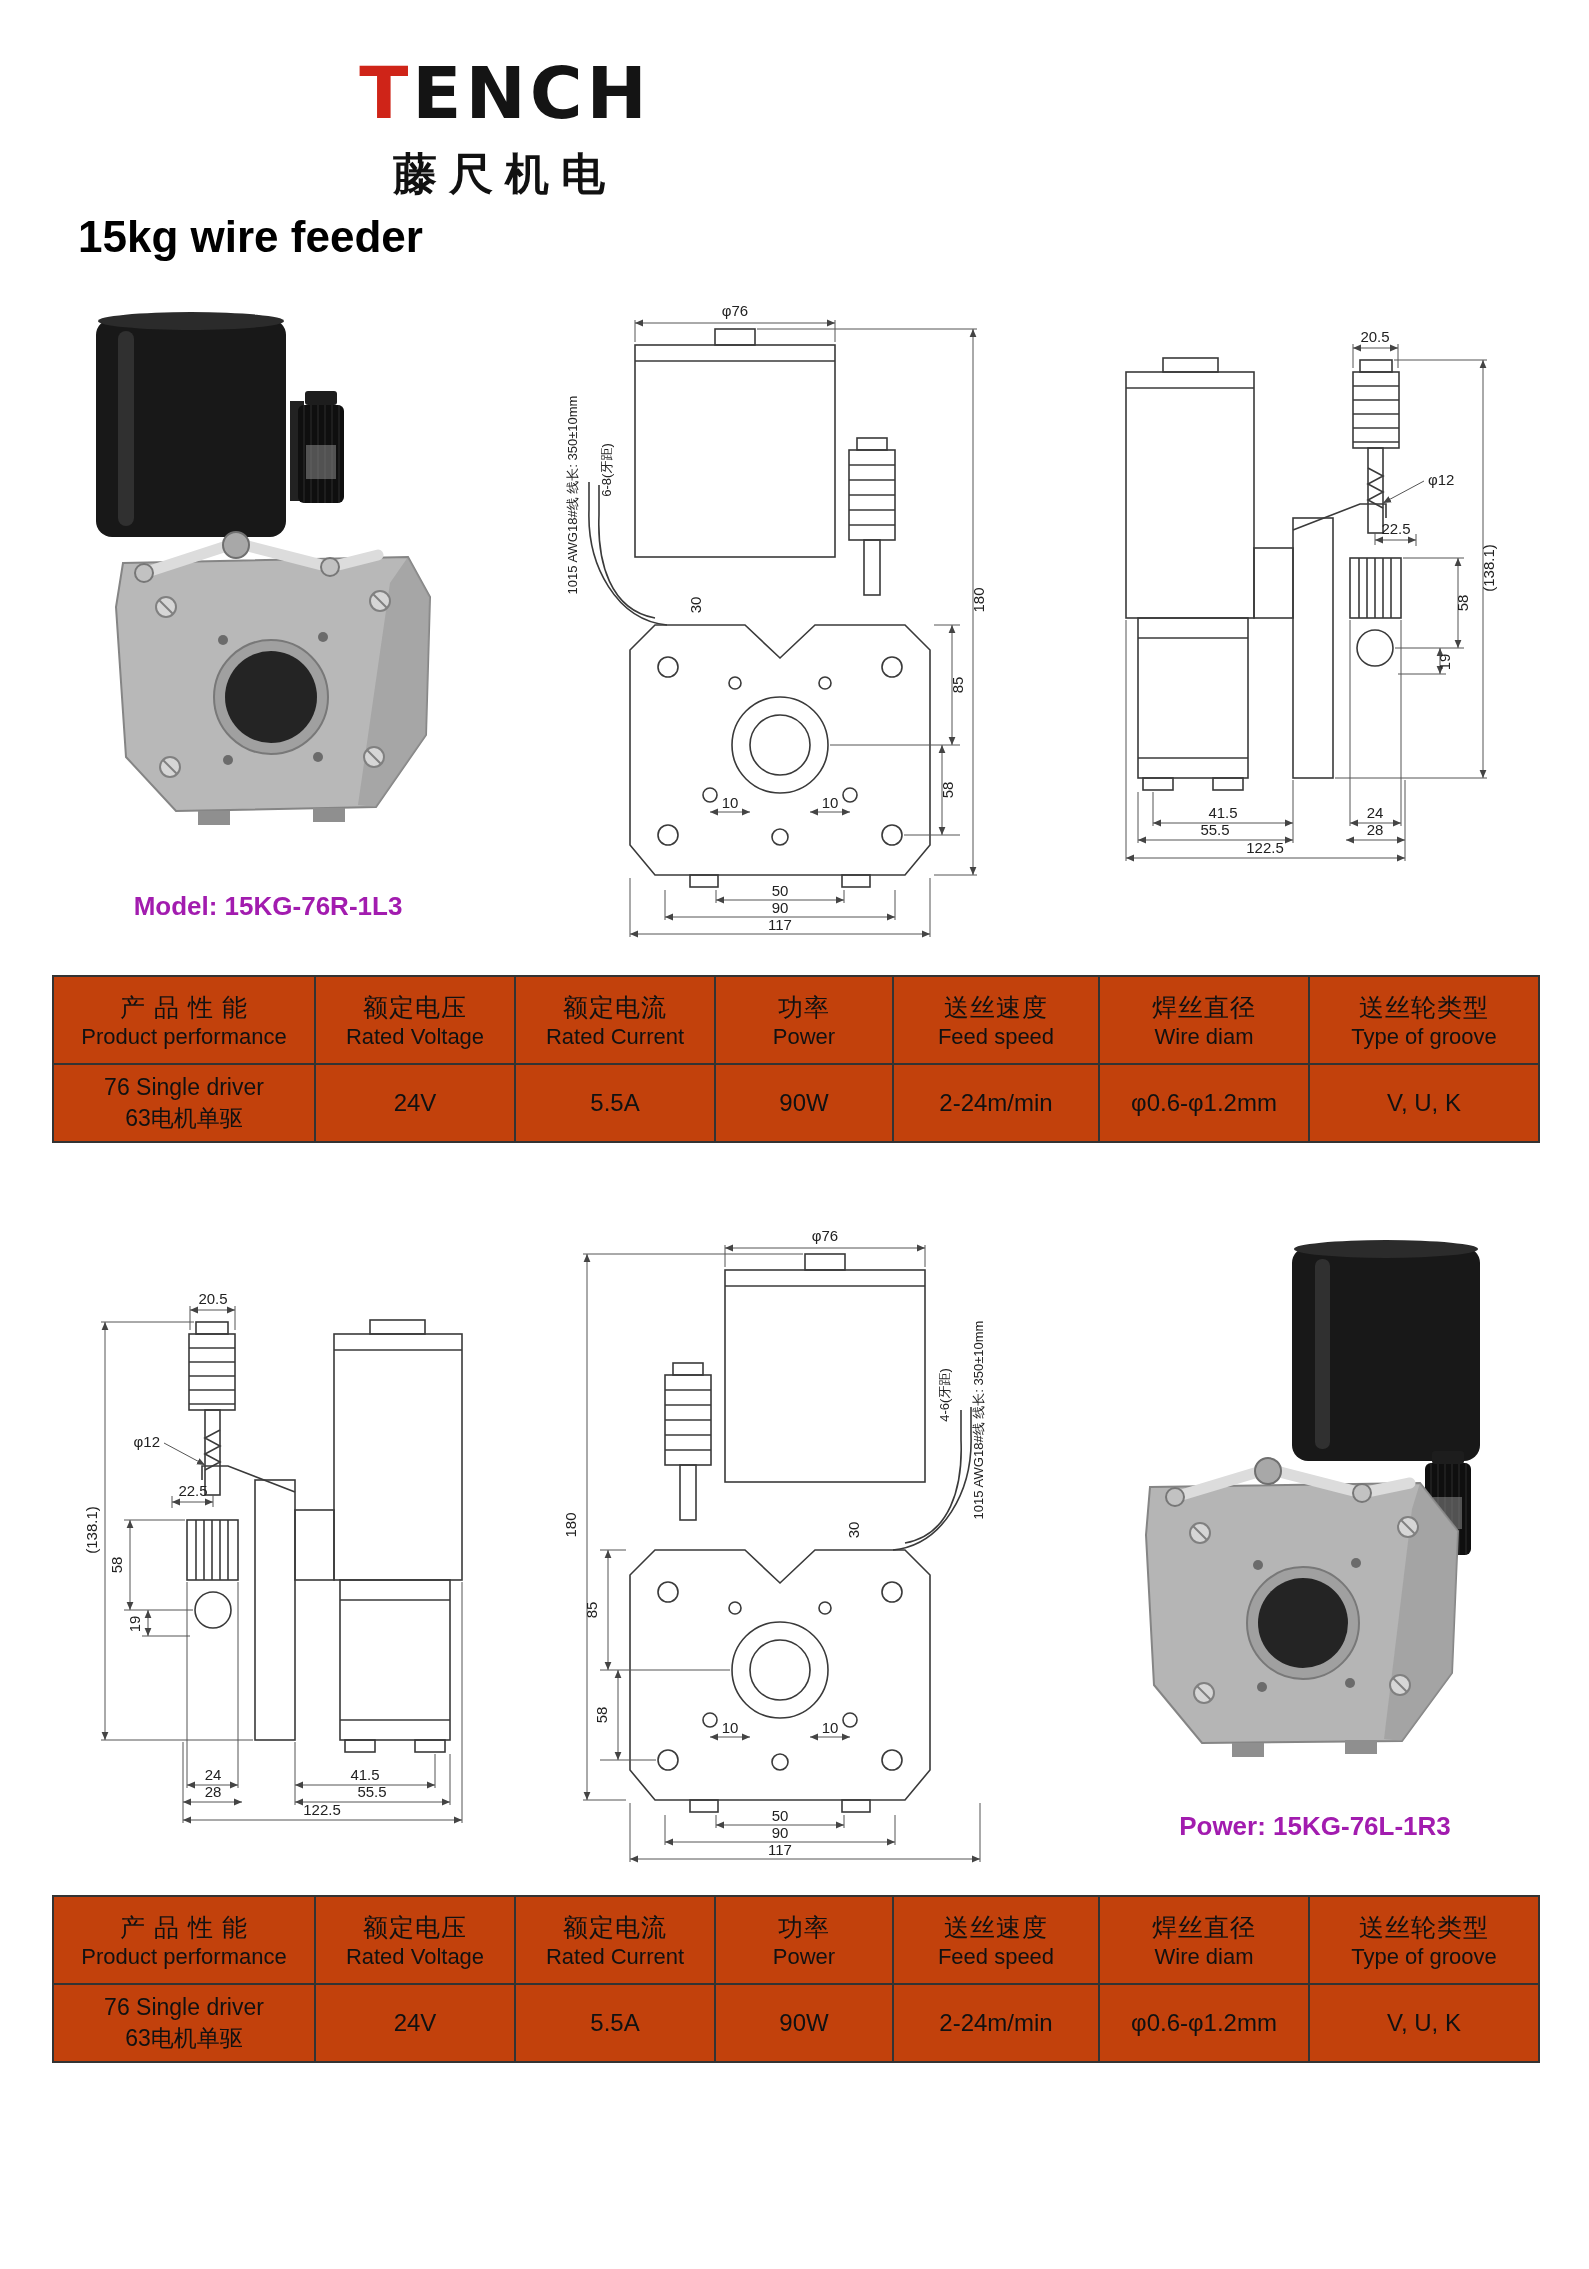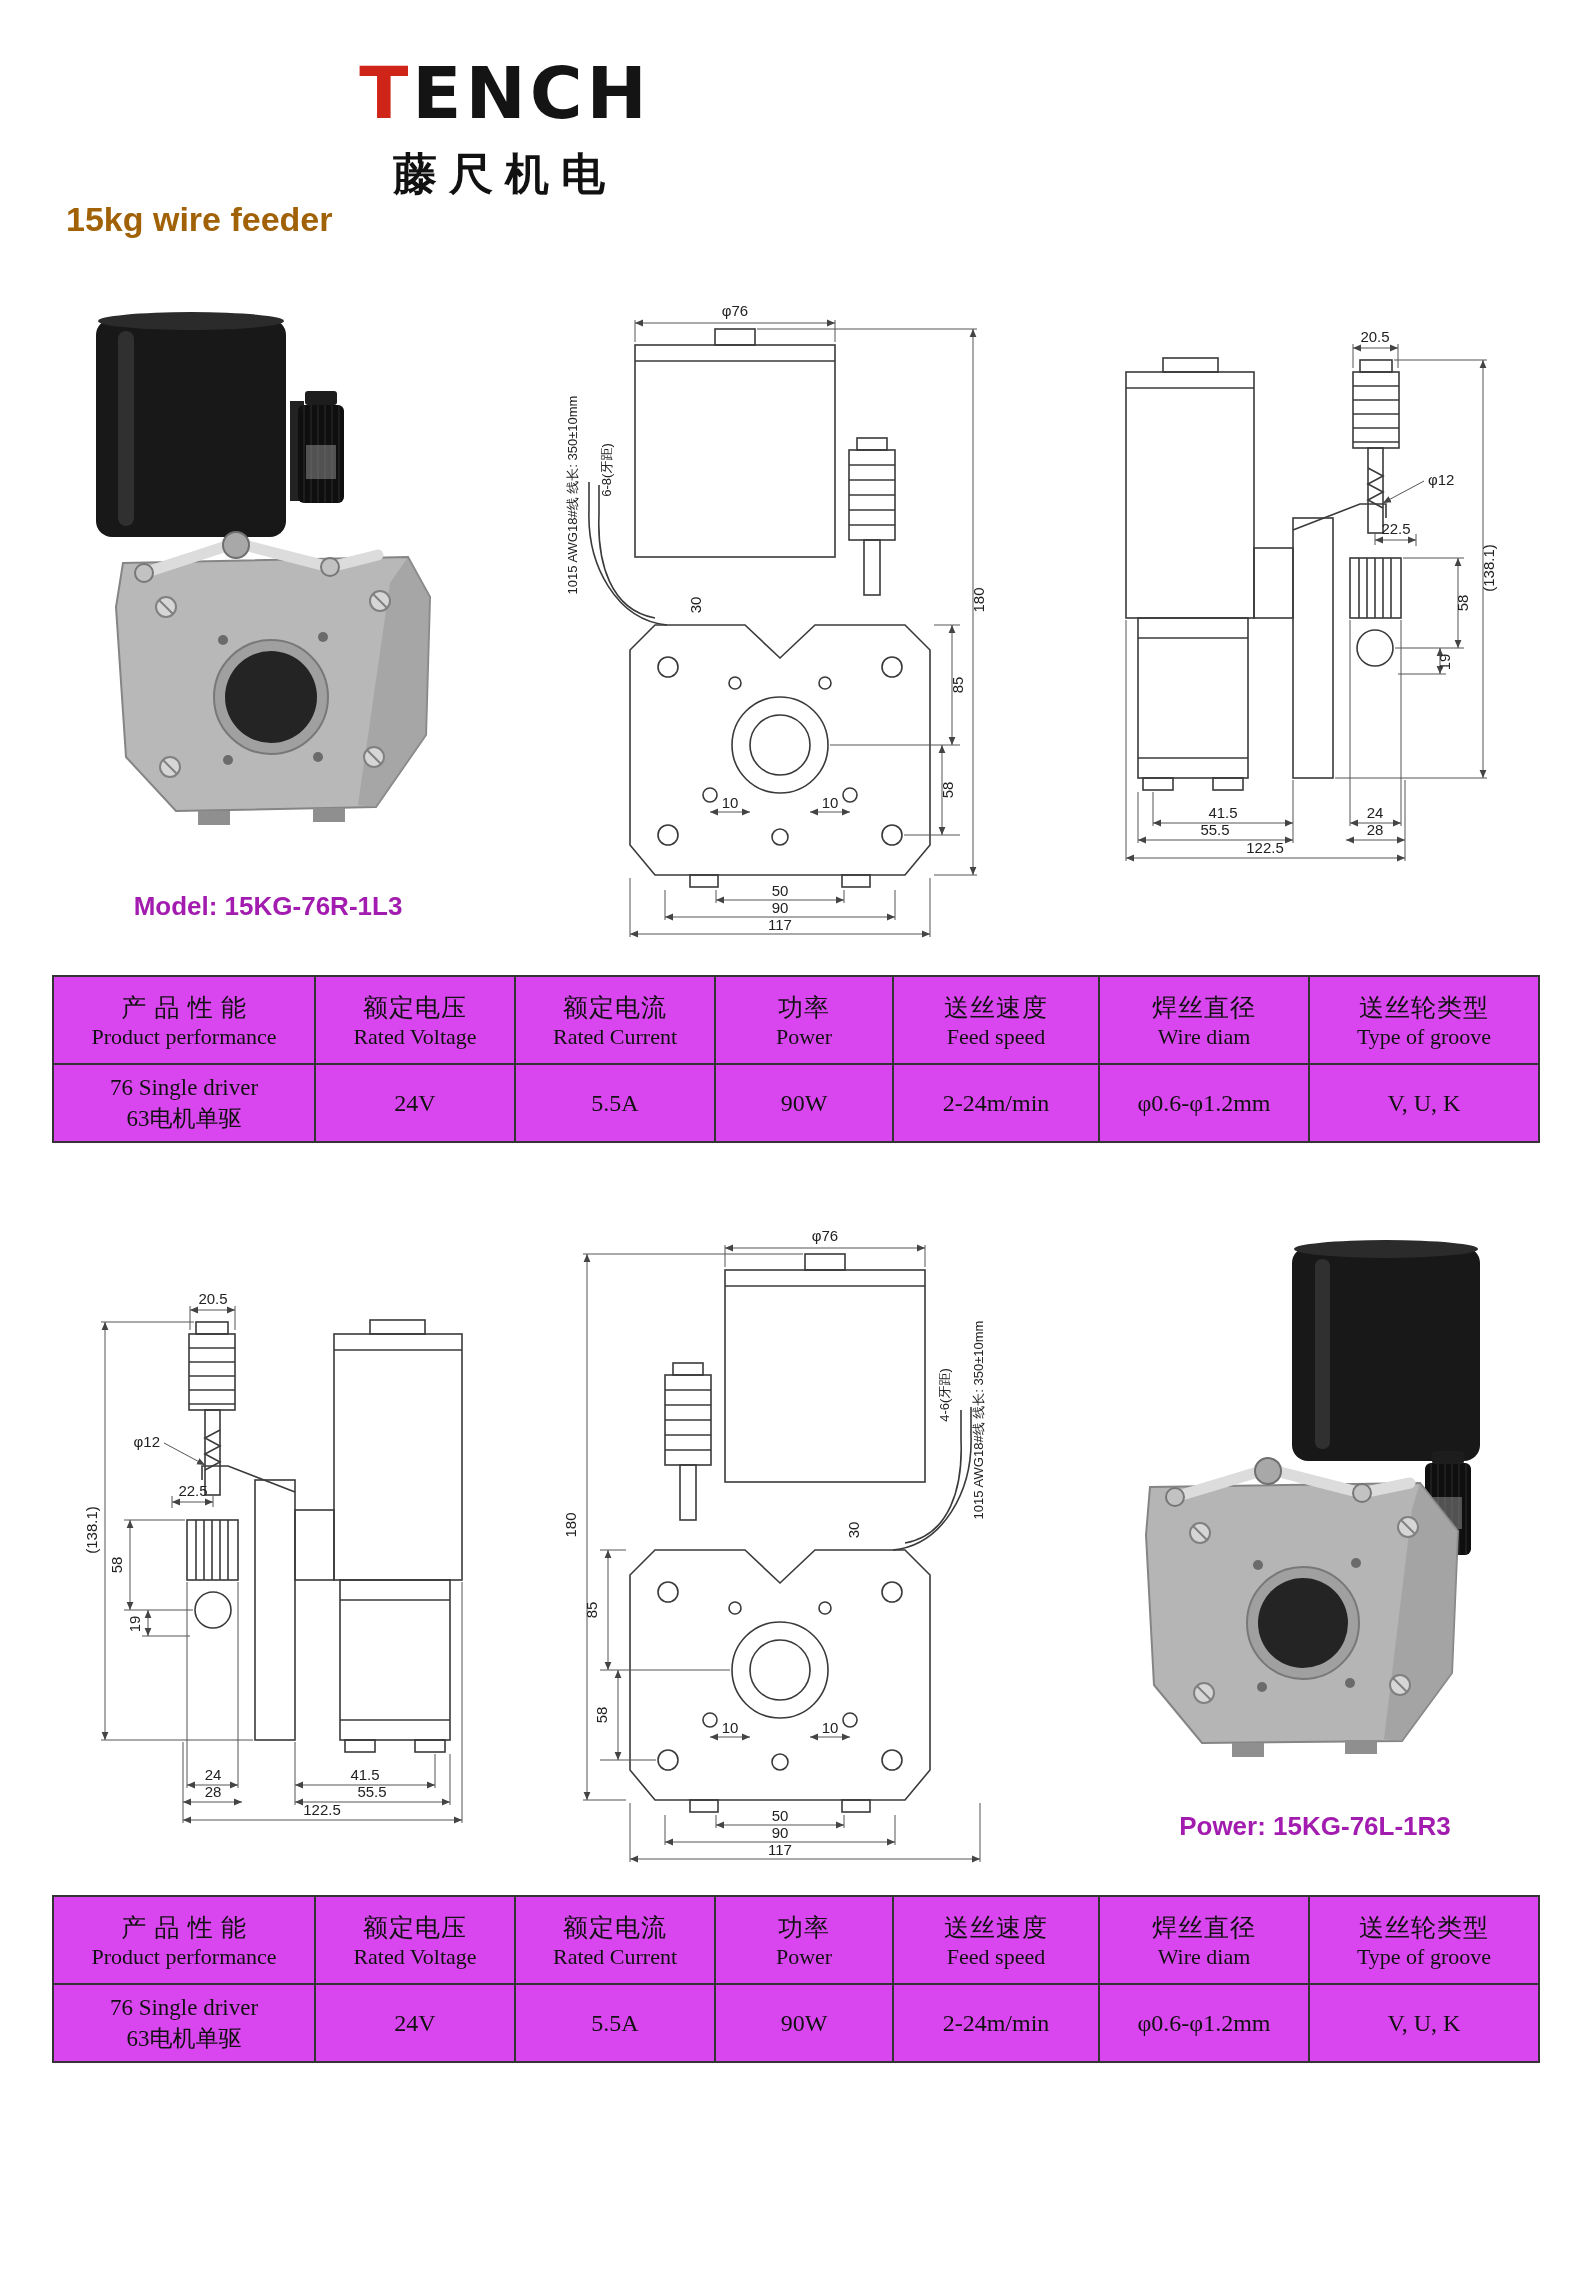--- a/index.html
+++ b/index.html
@@ -7,29 +7,29 @@
   body { font-family:"Liberation Sans", sans-serif; color:#111; }
   .page { position:relative; width:1589px; height:2269px; background:#fff; overflow:hidden; }
 
   
   .logo { position:absolute; left:320px; top:20px; width:370px; text-align:center; }
   .logo-en { font-size:72px; font-weight:800; letter-spacing:4px; color:#141414; line-height:1; font-family:"DejaVu Sans", sans-serif;margin-top:37px; }
   .logo-en .logo-t { color:#cf2418; }
   .logo-cn { font-size:44px; font-weight:700; letter-spacing:12px; margin-top:16px; color:#111; }
 
   
-  .title { position:absolute; left:66px; top:200px; margin:0; font-size:34px; font-weight:600; color:#a16207; }
+  .title { position:absolute; left:66px; top:200px; margin:12px; font-size:44px; font-weight:600; color:#000000; }
 
   
   .photo, .drawing { position:absolute; }
   .photo { display:flex; flex-direction:column; align-items:center; margin:0; }
   .model-caption { font-size:26px; font-weight:700; color:#a21caf; margin-top:16px; white-space:nowrap; }
 
   
-  .spec { position:absolute; left:52px; width:1486px; border-collapse:collapse; table-layout:fixed; background:#d946ef;font-family:Liberation Serif, serif; }
+  .spec { position:absolute; left:52px; width:1486px; border-collapse:collapse; table-layout:fixed; background:#c2410c; }
   .spec th, .spec td { border:2px solid #333; text-align:center; vertical-align:middle; font-weight:400; color:#111; padding:4px; }
   .spec th { height:88px; }
   .spec td { height:78px; font-size:24px; }
   .h-cn { display:block; font-size:25px; letter-spacing:1px; }
   .h-en { display:block; font-size:22px; margin-top:0; }
   .cell-two-line span { display:block; font-size:23px; line-height:1.35; }
   .spec-top { top:975px; }
   .spec-bottom { top:1895px; }
 
   

